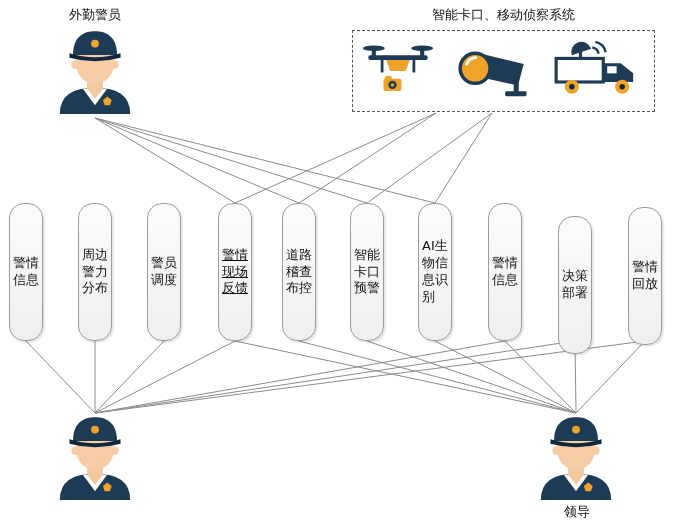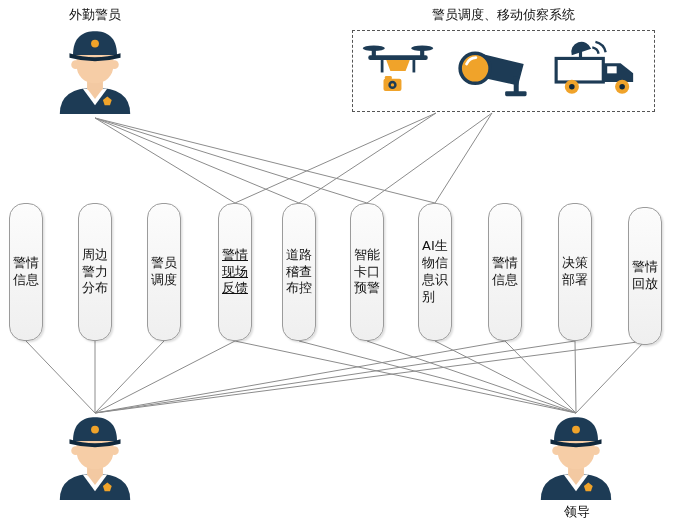--- a/index.html
+++ b/index.html
@@ -113,21 +113,21 @@
       <line x1="576" y1="413" x2="645" y2="341" stroke="#8c8c8c" stroke-width="1"></line>
     </svg>
 
   <div class="label" style="left:35px;top:6px;width:120px">外勤警员</div>
   <div class="actor" style="left:51px;top:26px">
     <svg>
         <use href="#officer"></use>
       </svg>
   </div>
 
-  <div class="label" style="left:352px;top:6px;width:303px">警员调度、移动侦察系统</div>
+  <div class="label" style="left:352px;top:6px;width:303px">智能卡口、移动侦察系统</div>
   <div class="sysbox"></div>
   <div class="sysicon" style="left:360px;top:38px;width:76px;height:62px">
     <svg>
         <use href="#drone"></use>
       </svg>
   </div>
   <div class="sysicon" style="left:452px;top:44px;width:82px;height:60px">
     <svg>
         <use href="#cctv"></use>
       </svg>
@@ -156,21 +156,21 @@
       </div>
       <div class="pill" style="left: 350px; top: 203px; width: 34px; height: 138px;">
         <span>智能卡口预警</span>
       </div>
       <div class="pill" style="left: 418px; top: 203px; width: 34px; height: 138px;">
         <span>AI生物信息识别</span>
       </div>
       <div class="pill" style="left: 488px; top: 203px; width: 34px; height: 138px;">
         <span>警情信息</span>
       </div>
-      <div class="pill" style="left: 558px; top: 203px; width: 34px; height: 138px;">
+      <div class="pill" style="left: 558px; top: 216px; width: 34px; height: 138px;">
         <span>决策部署</span>
       </div>
       <div class="pill" style="left: 628px; top: 207px; width: 34px; height: 138px;">
         <span>警情回放</span>
       </div>
     </div>
 
   <div class="actor" style="left:51px;top:412px">
     <svg>
         <use href="#officer"></use>

